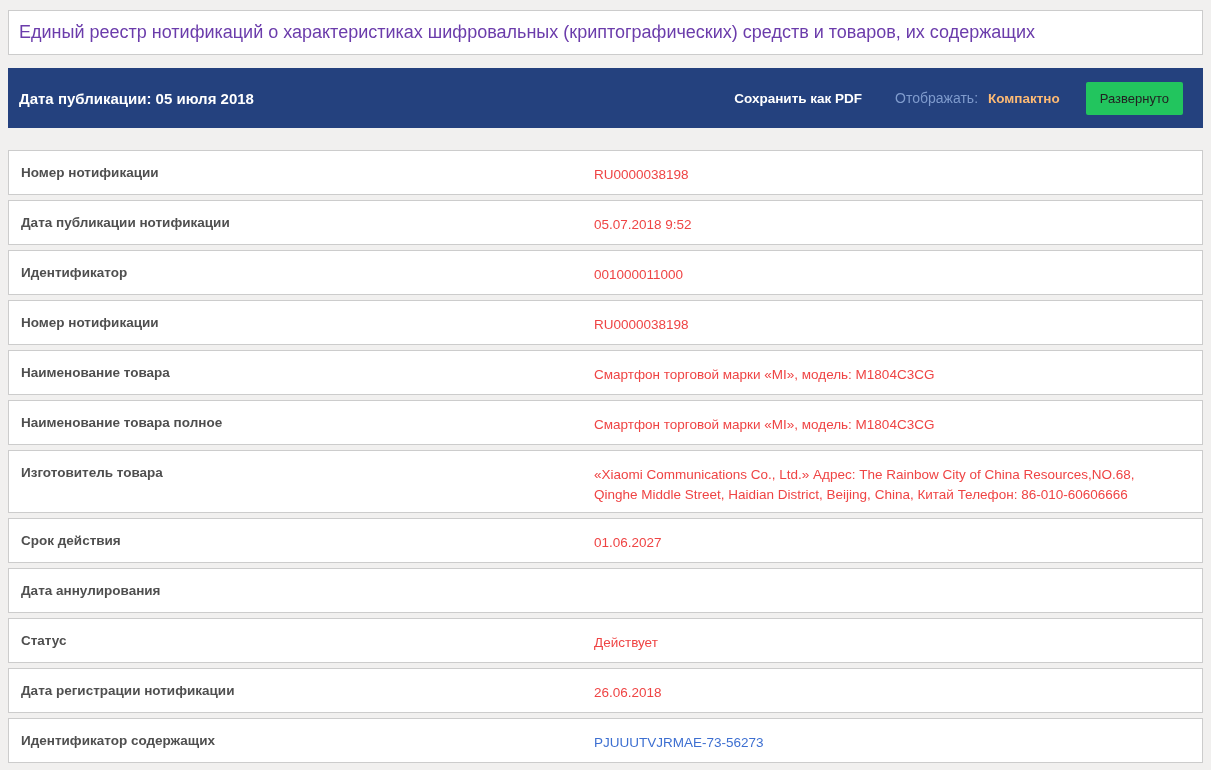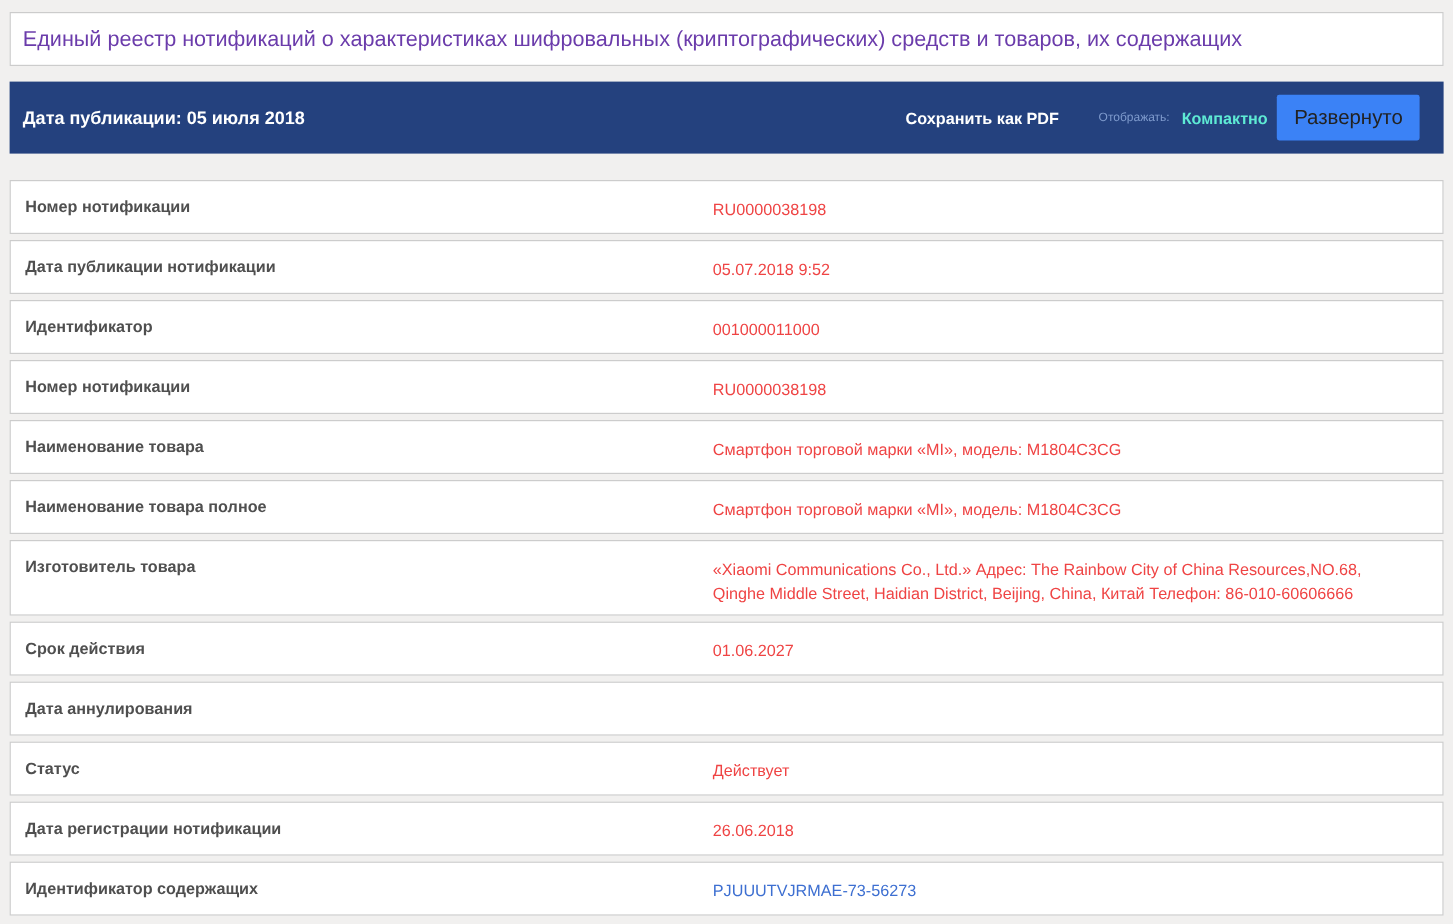--- a/index.html
+++ b/index.html
@@ -52,40 +52,40 @@
   }
   .pdf-link {
     color: #ffffff;
     font-size: 13.5px;
     font-weight: 700;
     cursor: pointer;
     text-decoration: none;
   }
   .display-label {
     color: #7f9bcd;
-    font-size: 10px;
+    font-size: 14px;
     margin-left: 33px;
   }
   .compact-link {
-    color: #5eead4;
+    color: #fdba74;
     font-size: 13.5px;
     font-weight: 700;
     margin-left: 10px;
     cursor: pointer;
     text-decoration: none;
   }
   .expanded-button {
-    background: #3b82f6;
+    background: #22c55e;
     color: #222222;
-    font-size: 17px;
+    font-size: 13px;
     font-family: "Liberation Sans", sans-serif;
     border: none;
     border-radius: 2px;
     padding: 9px 14px;
-    margin-left: 8px;
+    margin-left: 26px;
     cursor: pointer;
   }
   
   .row {
     background: #ffffff;
     border: 1px solid #cccccc;
     min-height: 45px;
     display: flex;
     align-items: flex-start;
     padding: 14px 12px 8px 12px;

